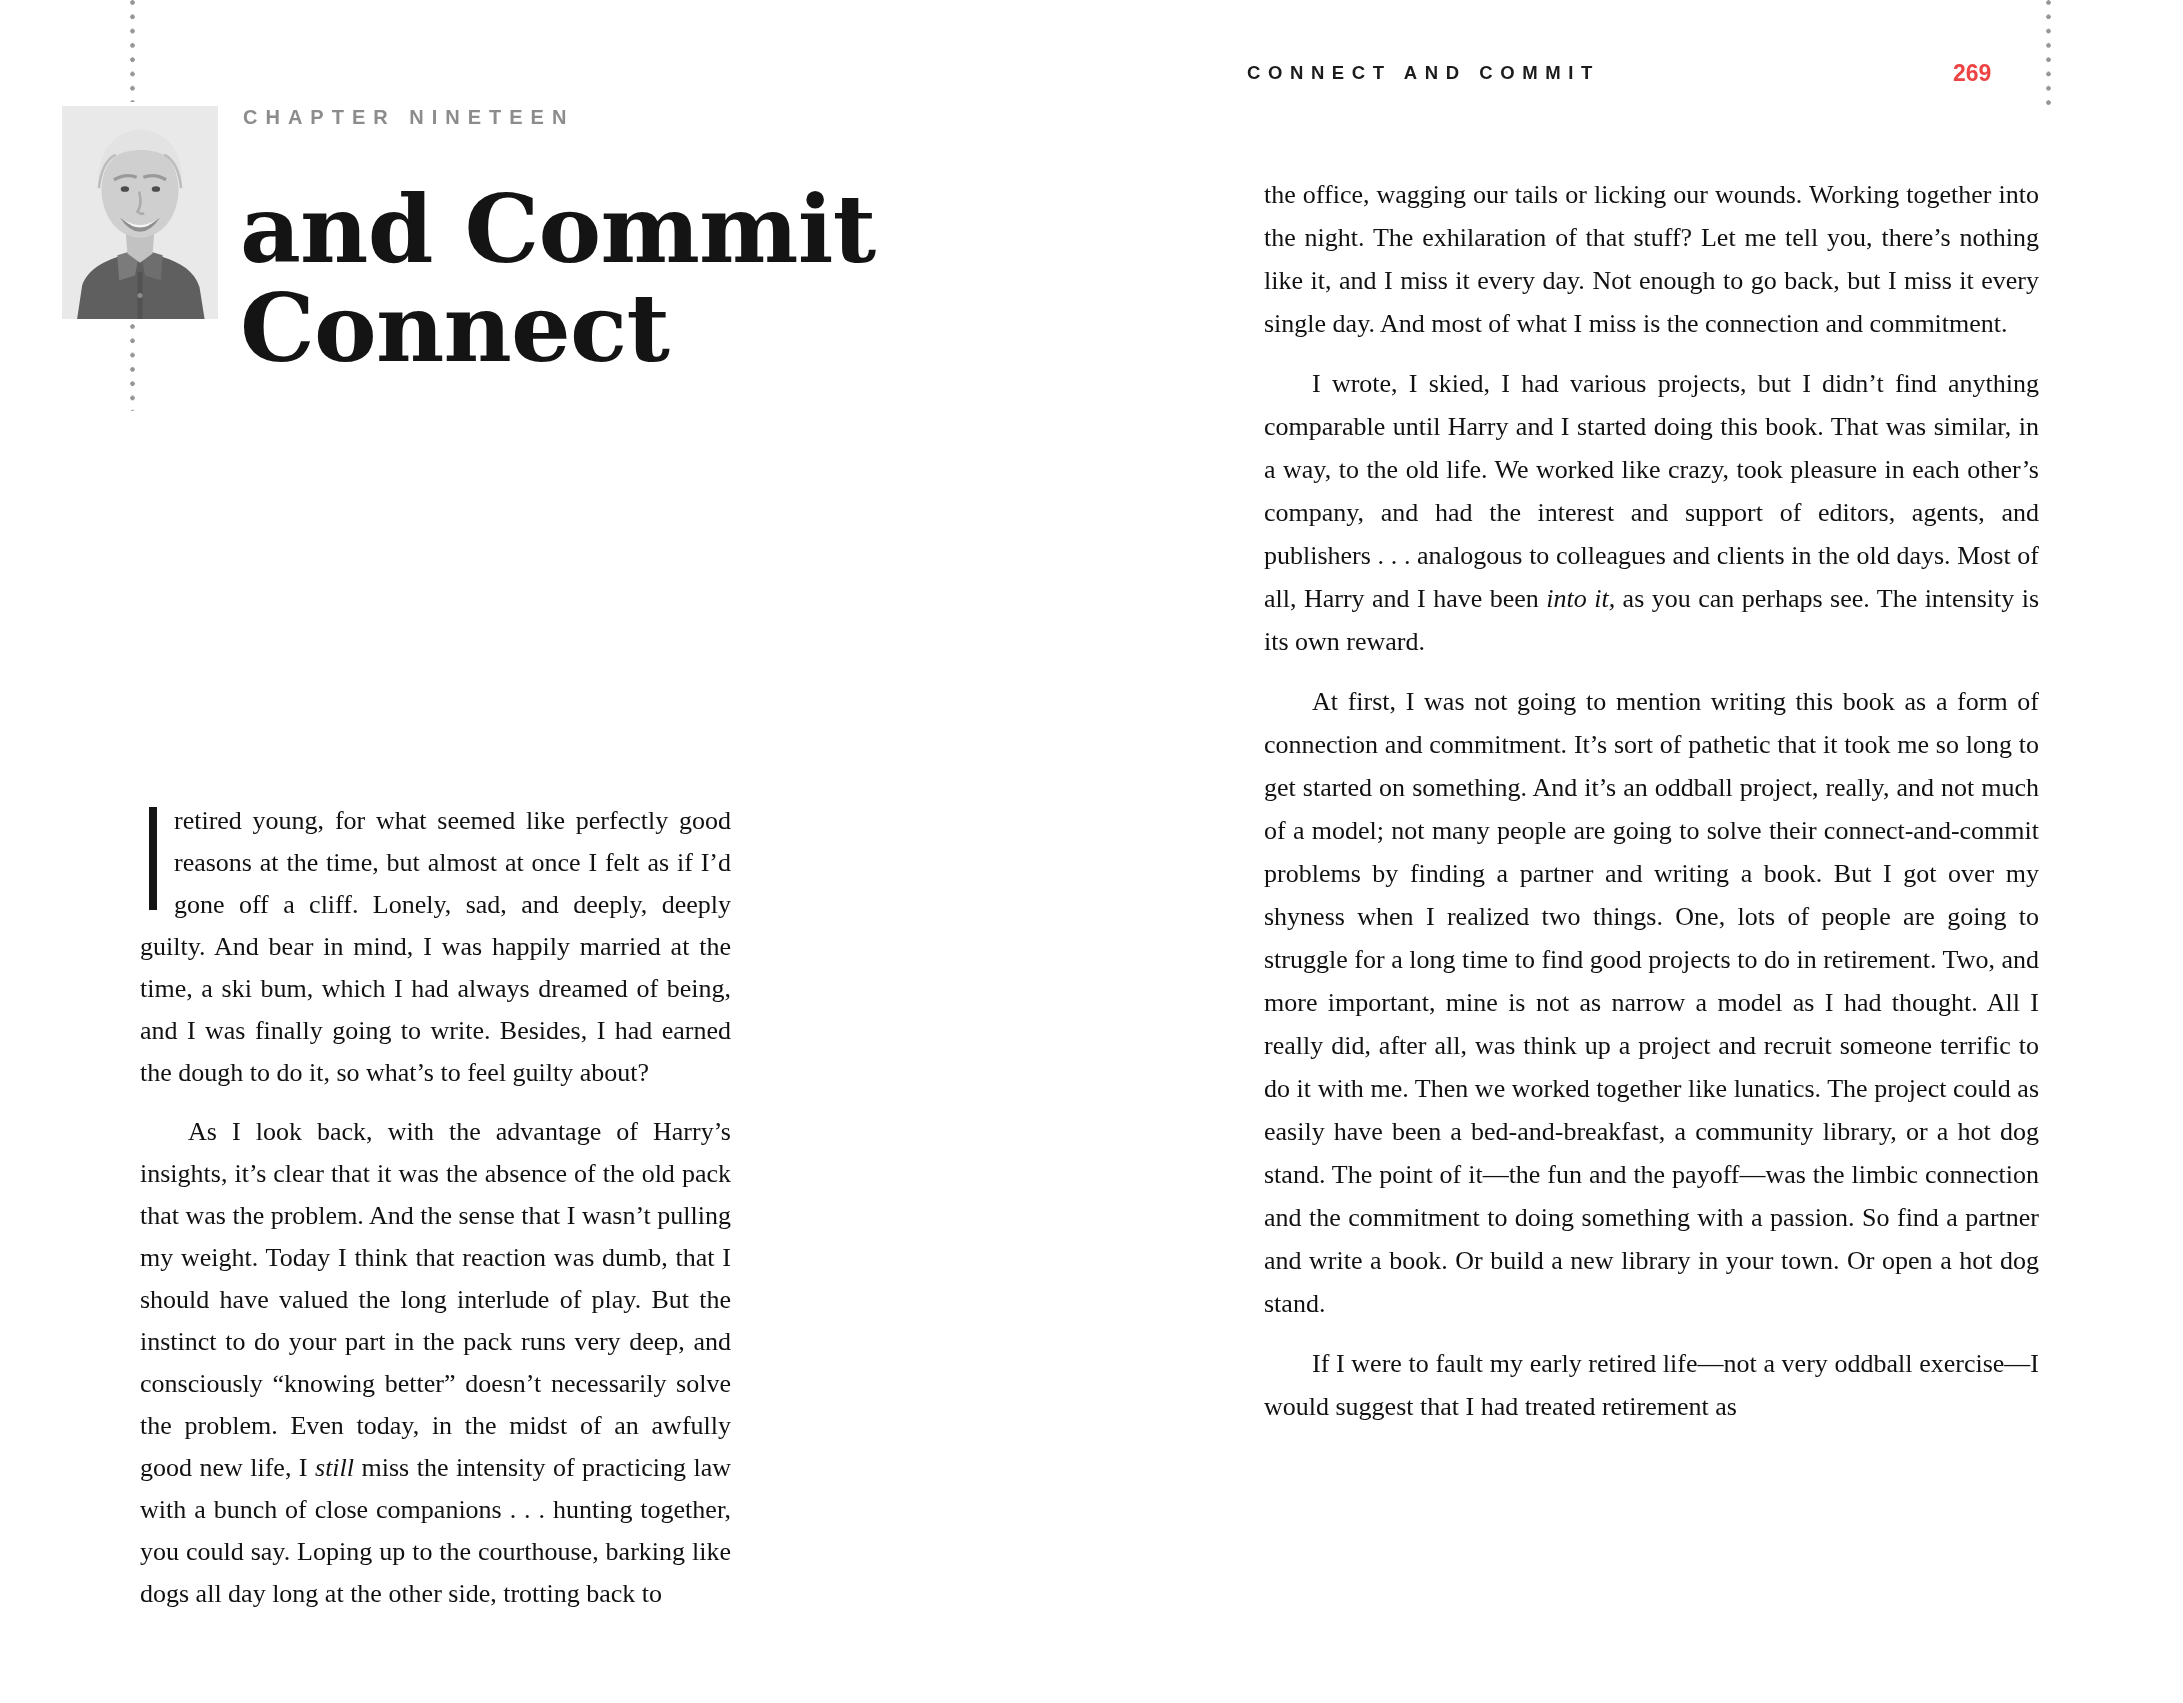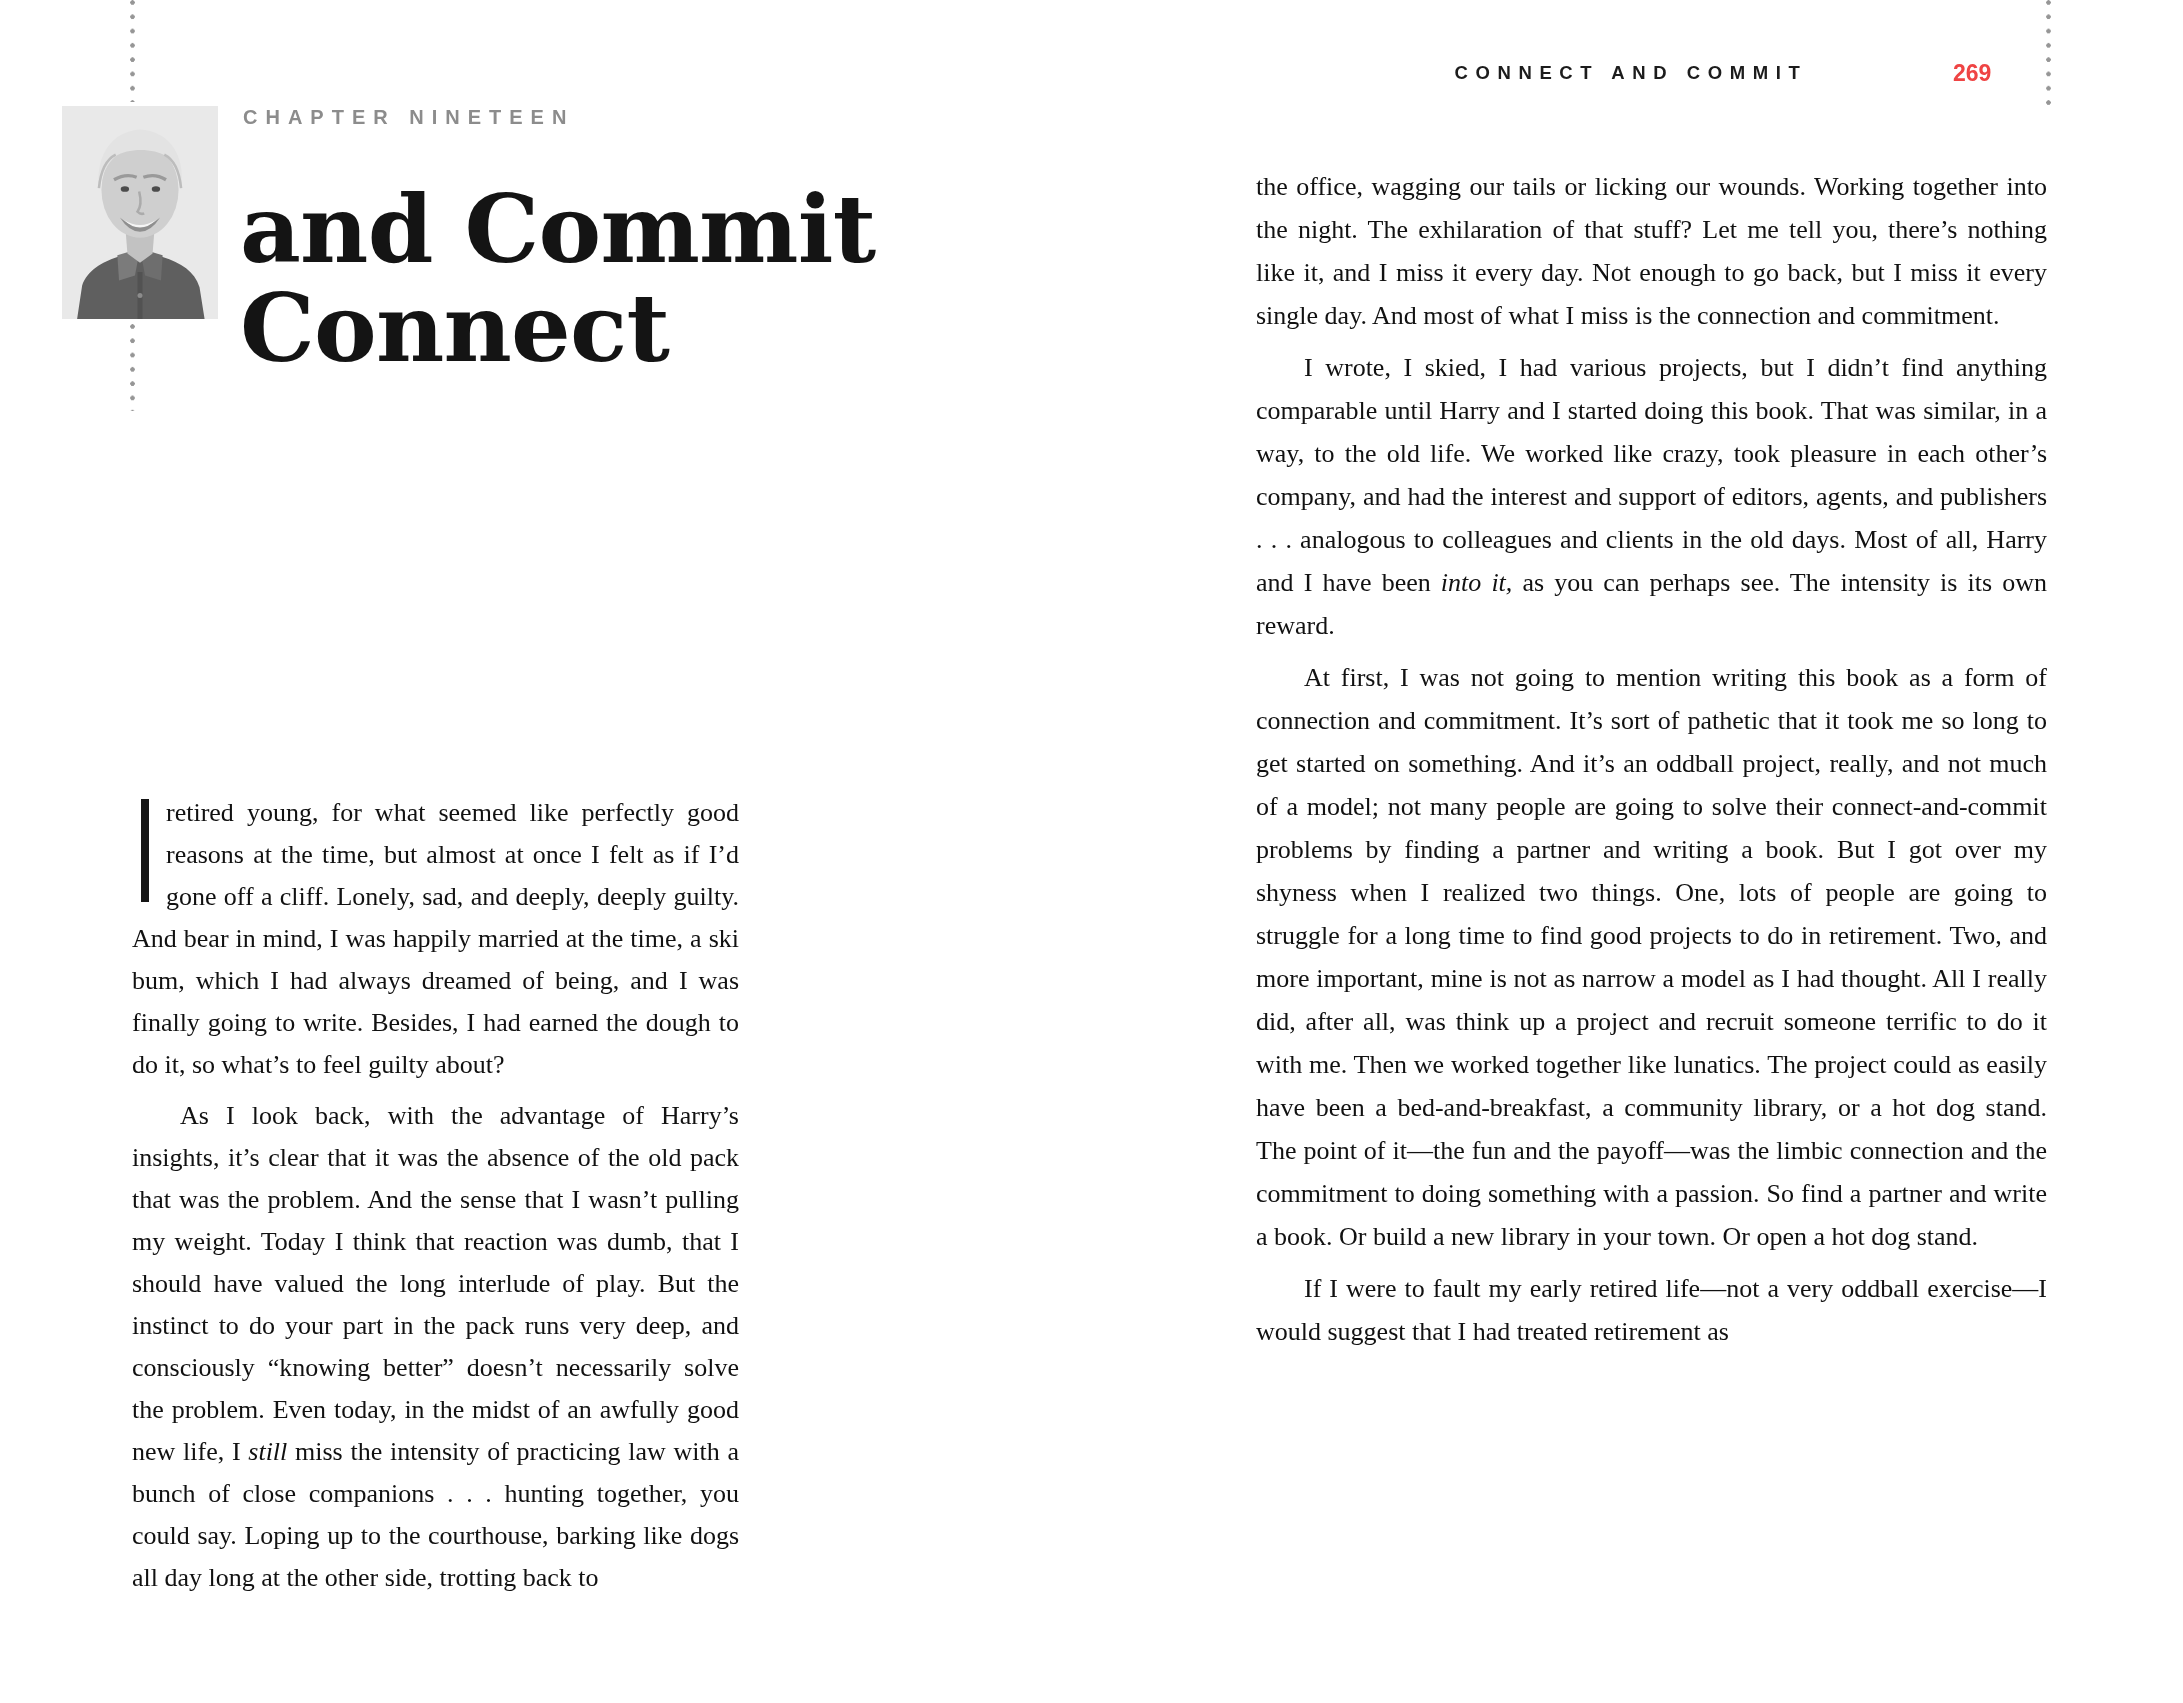--- a/index.html
+++ b/index.html
@@ -25,34 +25,34 @@
     letter-spacing:8px;color:#8c8c8c;
   }
   #chapter-title{
     position:absolute;left:240px;top:180px;
     font-family:"DejaVu Serif",serif;font-weight:700;font-size:94px;line-height:99px;
     color:#141414;letter-spacing:-0.8px;
   }
 
   
   #running-head{
-    position:absolute;left:1247px;top:62px;width:768px;text-align:center;
+    position:absolute;left:1247px;top:62px;width:768px;text-align:left;
     font-family:"Liberation Sans",sans-serif;font-weight:700;font-size:18.5px;
     letter-spacing:7.6px;color:#1c1c1c;
   }
   #page-number{
     position:absolute;left:1953px;top:60px;
     font-family:"Liberation Sans",sans-serif;font-weight:700;font-size:23px;color:#ef4444;
   }
 
   
   .body-col{position:absolute;text-align:justify;text-justify:inter-word;}
   #left-body{left:123px;top:783px;width:625px;font-size:26px;line-height:42px;}
   #right-body{left:1247px;top:156px;width:809px;font-size:26px;line-height:43px;}
-  .body-col p{margin:9px;padding:0;}
+  .body-col p{margin:17px;padding:0;}
   .body-col p.indent{text-indent:48px;}
   .dropcap-wrap{float:left;width:34px;height:126px;}
   .dropcap{
     display:block;margin:6.7px 0 0 9.2px;width:7.6px;height:103px;
     background:#151515;color:transparent;overflow:hidden;font-size:8.4px;
   }
 </style>
 </head>
 <body>
 

